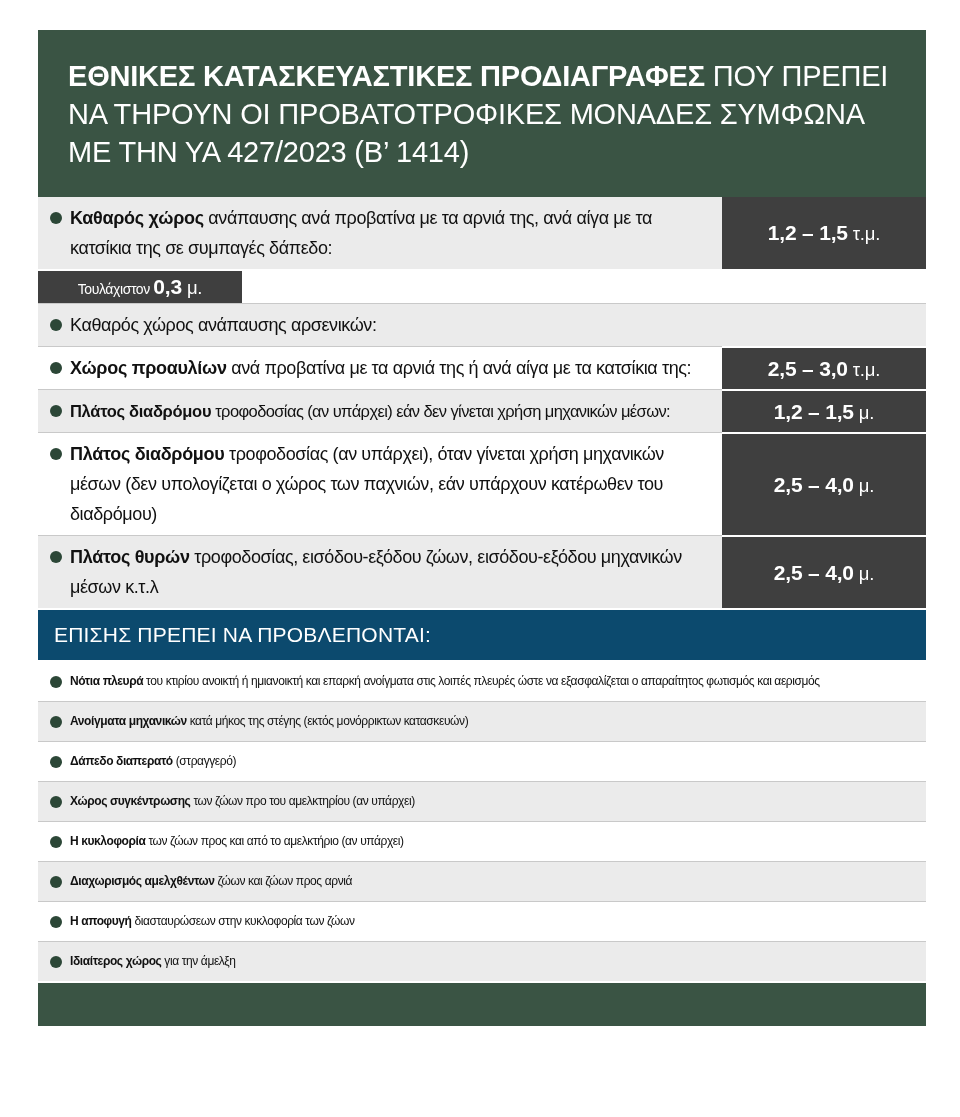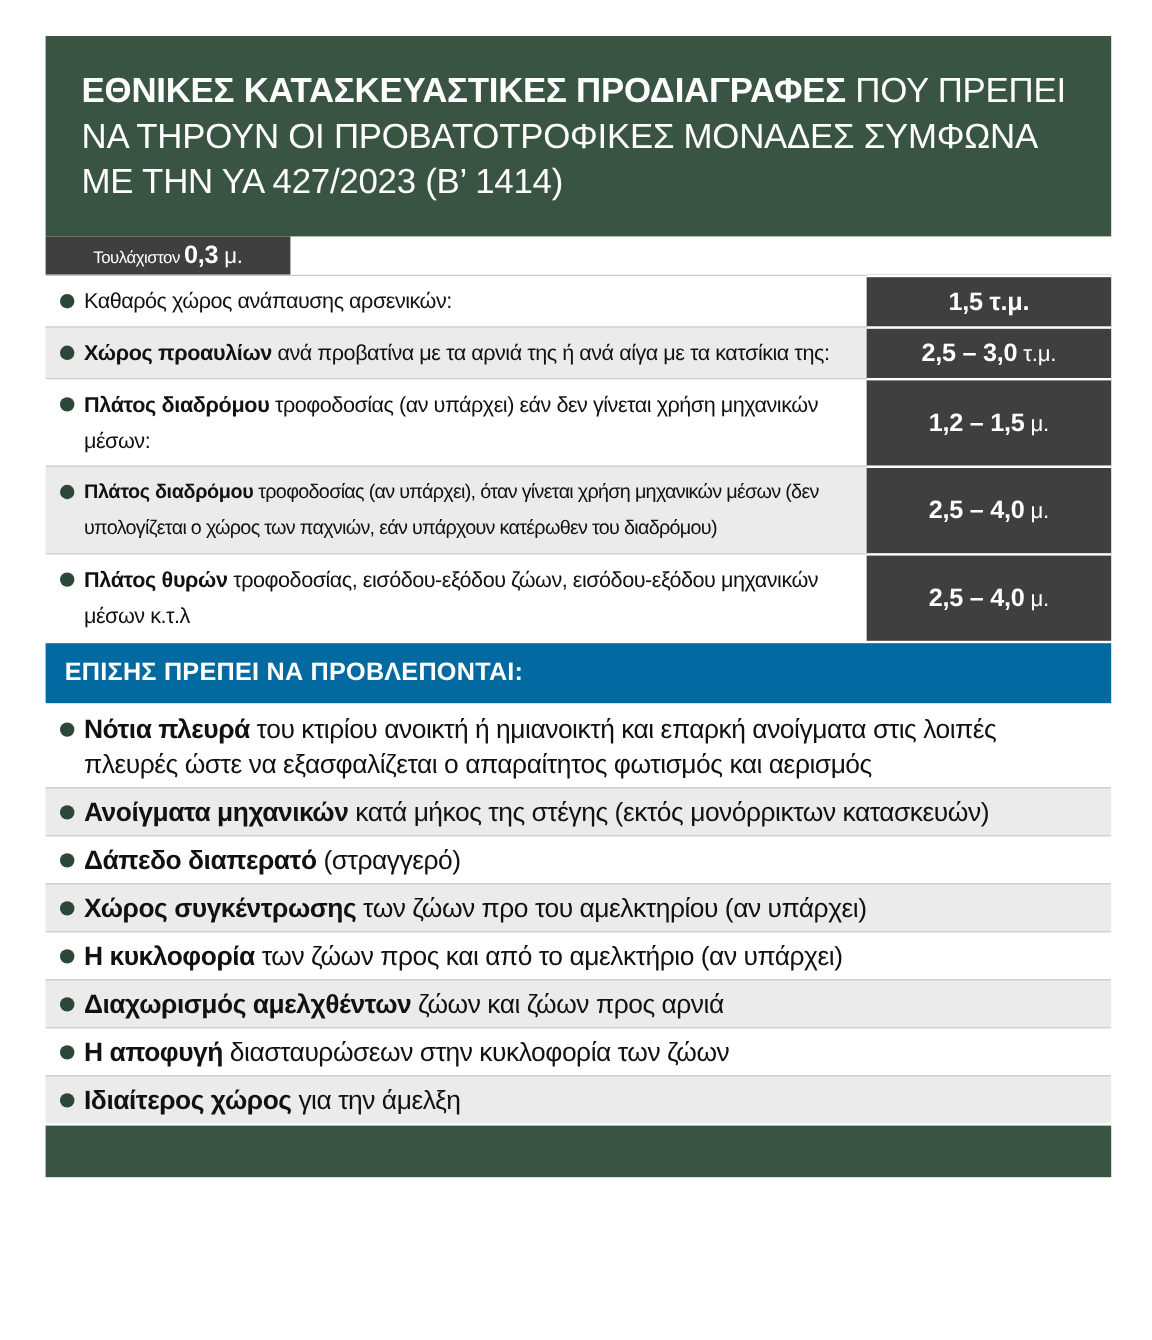--- a/index.html
+++ b/index.html
@@ -42,64 +42,70 @@
     display:flex;align-items:center;justify-content:center;
     text-align:center;padding:4px 8px;
   }
   .row:not(:first-child) .cell.value{border-top:2px solid #fff;}
   .cell.value b{font-size:21px;letter-spacing:-0.2px;}
   .cell.value .vpre{font-size:14px;letter-spacing:-0.4px;white-space:pre;}
   .cell.value .vunit{font-size:18.5px;letter-spacing:-0.2px;white-space:pre;}
 
   
   .subhead{
-    margin-top:2px;background:#0369a1;color:#fff;
-    font-weight:700;font-size:21px;letter-spacing:0.2px;
+    margin-top:2px;background:#0c4a6e;color:#fff;
+    font-weight:400;font-size:21px;letter-spacing:0.2px;
     padding:13px 16px 13px 16px;
   }
 
   
   .list{display:flex;flex-direction:column;margin-top:2px;}
   .item{
     position:relative;padding:5px 16px 5px 32px;
-    font-size:22px;line-height:29px;letter-spacing:-0.4px;color:#111;
+    font-size:12px;line-height:29px;letter-spacing:-0.4px;color:#111;
   }
   .item p{margin:0;}
   .item:nth-child(odd){background:#FFFFFF;}
   .item:nth-child(even){background:#EBEBEB;}
   .item:not(:first-child){border-top:1px solid #C9C9C9;}
   .item .dot{top:14px;}
 
   
   .ftr{margin-top:2px;height:43px;background:#3A5444;}
 </style>
 </head>
 <body>
 
 <div class="page">
 
   <header class="hdr">
     <h1><span class="b">ΕΘΝΙΚΕΣ ΚΑΤΑΣΚΕΥΑΣΤΙΚΕΣ ΠΡΟΔΙΑΓΡΑΦΕΣ</span><span> ΠΟΥ ΠΡΕΠΕΙ ΝΑ ΤΗΡΟΥΝ ΟΙ ΠΡΟΒΑΤΟΤΡΟΦΙΚΕΣ ΜΟΝΑΔΕΣ ΣΥΜΦΩΝΑ ΜΕ ΤΗΝ ΥΑ 427/2023 (Β’ 1414)</span></h1>
   </header>
 
   <section class="spec">
+  <div class="row">
+    <div class="cell text">
+      <span class="dot"></span>
+      <p><b>Καθαρός χώρος</b><span> ανάπαυσης ανά προβατίνα με τα αρνιά της, ανά αίγα με τα κατσίκια της σε συμπαγές δάπεδο:</span></p>
+    </div>
+    <div class="cell value">
+      <p style="margin:0"><span class="vpre"></span><b>1,2 – 1,5</b><span class="vunit"> τ.μ.</span></p>
+    </div>
+  </div>
 
   <div class="row">
     <div class="cell value">
       <p style="margin:0"><span class="vpre">Τουλάχιστον </span><b>0,3</b><span class="vunit"> μ.</span></p>
     </div>
   </div>
 
   <div class="row">
     <div class="cell text">
       <span class="dot"></span>
       <p><b></b><span>Καθαρός χώρος ανάπαυσης αρσενικών:</span></p>
-    </div>
-    <div class="cell value">
-      <p style="margin:0"><span class="vpre"></span><b>1,5 τ.μ.</b><span class="vunit"></span></p>
     </div>
   </div>
 
   <div class="row">
     <div class="cell text">
       <span class="dot"></span>
       <p><b>Χώρος προαυλίων</b><span> ανά προβατίνα με τα αρνιά της ή ανά αίγα με τα κατσίκια της:</span></p>
     </div>
     <div class="cell value">
       <p style="margin:0"><span class="vpre"></span><b>2,5 – 3,0</b><span class="vunit"> τ.μ.</span></p>

